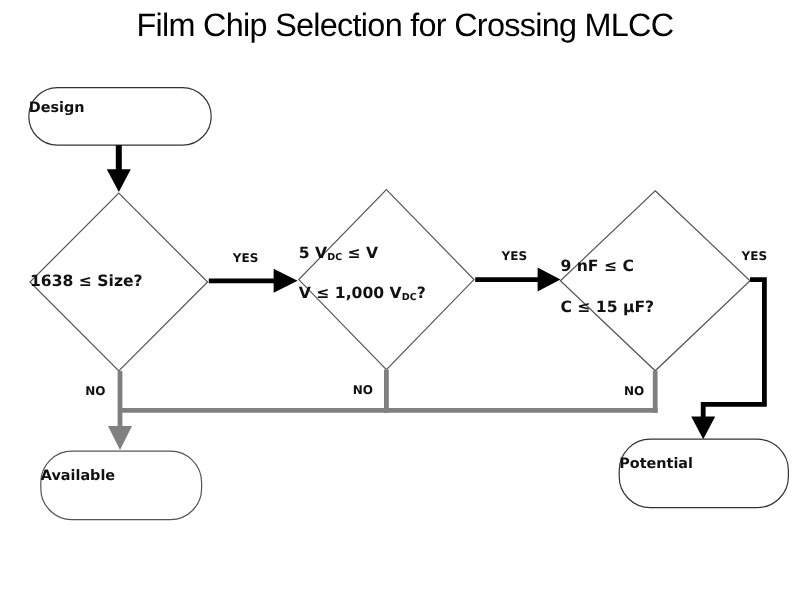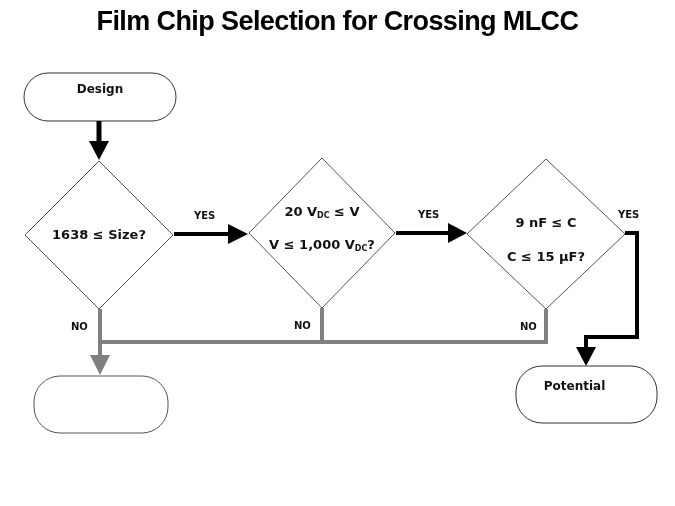--- a/index.html
+++ b/index.html
@@ -1,19 +1,19 @@
 <!DOCTYPE html>
 <html><head>
   <meta charset="utf-8">
   <style>
     html, body { margin:0; padding:0; background:#ffffff; }
     body { width:675px; height:506px; position:relative; overflow:hidden; font-family:"DejaVu Sans", sans-serif; }
-    .title { position:absolute; left:0; top:6px; width:675px; text-align:center; font-family:"Liberation Sans", sans-serif; font-weight:bold; font-size:27px; letter-spacing:-0.6px; color:#000; }
+    .title { position:absolute; left:0; top:6px; width:675px; text-align:center; font-family:"Liberation Sans", sans-serif; font-weight:normal; font-size:27px; letter-spacing:-0.6px; color:#000; }
     svg { position:absolute; left:0; top:0; }
-    .lbl { position:absolute; font-family:"DejaVu Sans", sans-serif; font-weight:bold; font-size:12px; color:#111; text-align:center; line-height:17px; }
+    .lbl { position:absolute; font-family:"DejaVu Sans", sans-serif; font-weight:bold; font-size:12px; color:#111; line-height:17px; }
     .edge { position:absolute; font-family:"DejaVu Sans", sans-serif; font-weight:bold; font-size:10px; color:#111; }
     sub { font-size:8px; vertical-align:-2px; }
   </style>
 </head>
 <body>
 
 <div class="title">Film Chip Selection for Crossing MLCC</div>
 
 <svg width="675" height="506">
   <defs>
@@ -49,27 +49,28 @@
   <rect x="34" y="376" width="134" height="57" rx="26" ry="26" fill="#fff" stroke="#555" stroke-width="1"></rect>
   <rect x="516" y="366" width="141" height="57" rx="26" ry="26" fill="#fff" stroke="#333" stroke-width="1"></rect>
 </svg>
 
 <div class="lbl" style="left:24px; top:81px; width:152px;">
   <div>Design</div>
 </div>
 
 <div class="lbl" style="left:25px; top:226px; width:148px; font-size:13px;">1638 ≤ Size?</div>
 
-<div class="lbl" style="left:249px; top:203px; width:146px; font-size:13px;"><span>20 V</span><sub>DC</sub><span> ≤ V</span></div>
+<div class="lbl" style="left:249px; top:203px; width:146px; font-size:13px;"><span>5 V</span><sub>DC</sub><span> ≤ V</span></div>
 <div class="lbl" style="left:249px; top:236px; width:146px; font-size:13px;"><span>V ≤ 1,000 V</span><sub>DC</sub><span>?</span></div>
 
 <div class="lbl" style="left:467px; top:214px; width:158px; font-size:13px;">9 nF ≤ C</div>
 <div class="lbl" style="left:467px; top:248px; width:158px; font-size:13px;">C ≤ 15 µF?</div>
 
 <div class="lbl" style="left:34px; top:388px; width:134px;">
+  <div>Available</div>
 </div>
 
 <div class="lbl" style="left:516px; top:378px; width:117px;">
   <div>Potential</div>
 </div>
 
 <div class="edge" style="left:194px; top:210px;">YES</div>
 <div class="edge" style="left:418px; top:209px;">YES</div>
 <div class="edge" style="left:618px; top:209px;">YES</div>
 <div class="edge" style="left:71px; top:321px;">NO</div>

